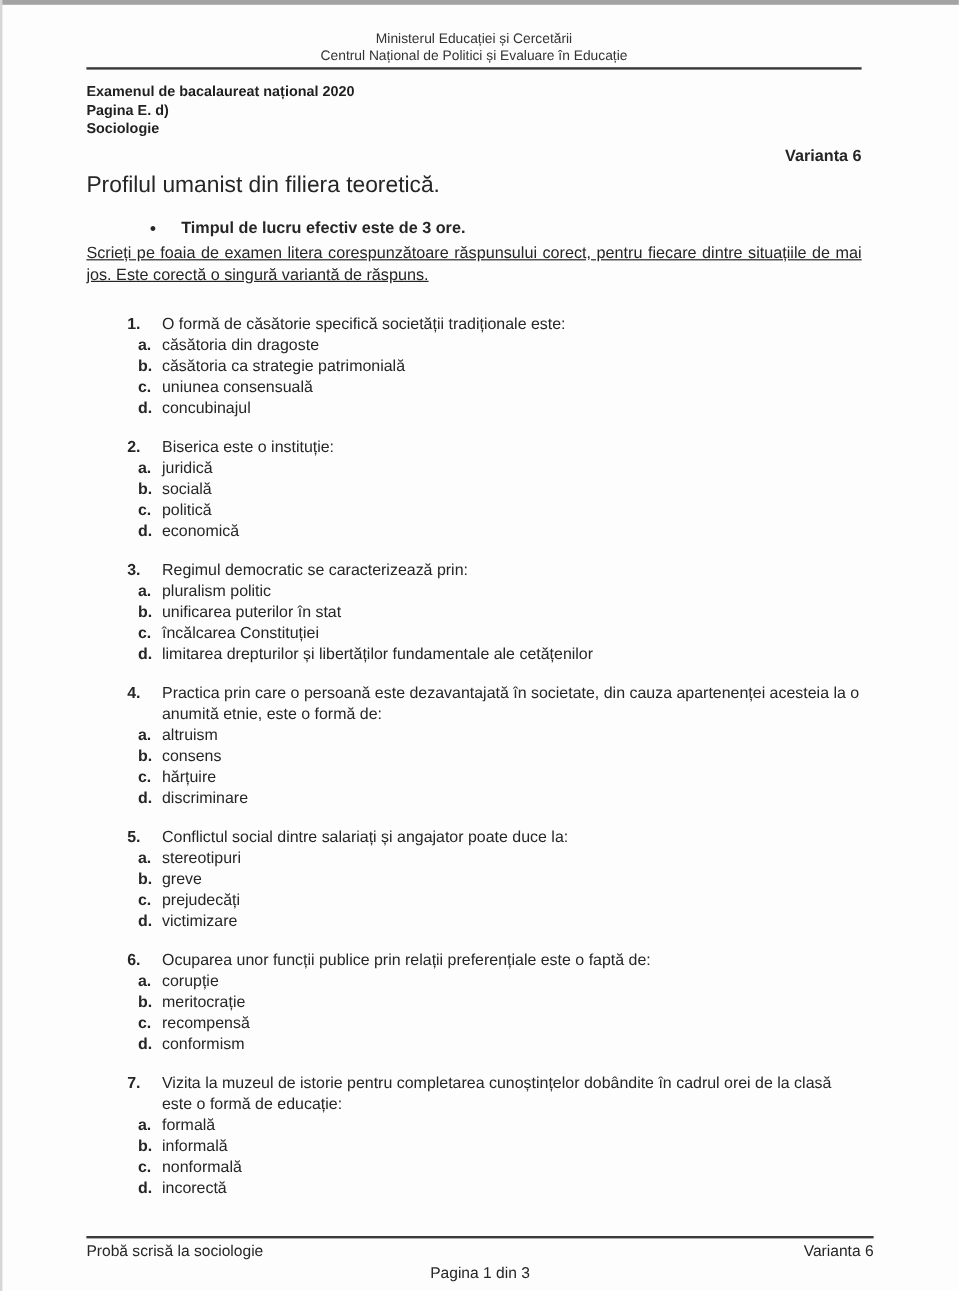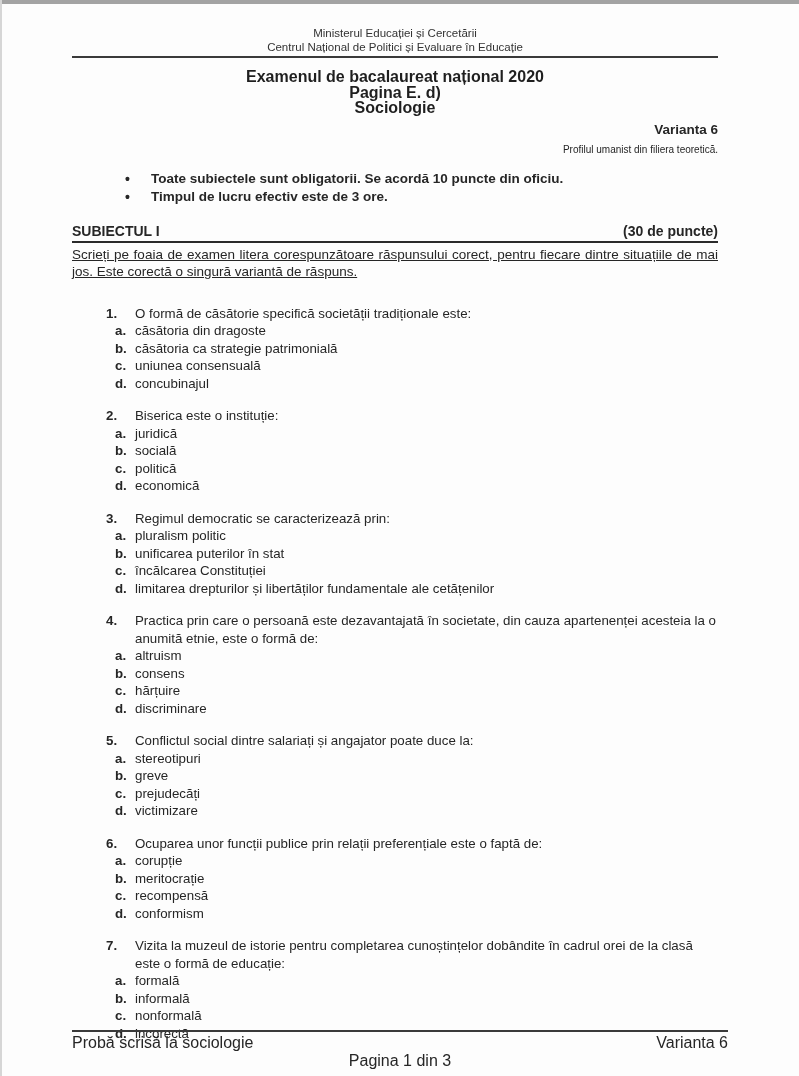--- a/index.html
+++ b/index.html
@@ -28,36 +28,34 @@
     padding-top: 26px;
     text-align: center;
     font-size: 11.5px;
     line-height: 14px;
     color: #333;
     border-bottom: 2px solid #3a3a3a;
     padding-bottom: 2px;
   }
   .title-block {
     margin-top: 11px;
-    text-align: center;
     font-weight: bold;
-    font-size: 16px;
+    font-size: 12px;
     line-height: 15.5px;
     color: #1f1f1f;
   }
   .variant-line {
     margin-top: 6px;
     text-align: right;
     font-weight: bold;
     font-size: 13.5px;
   }
   .profile-line {
     margin-top: 7px;
-    font-size: 10px;
-    text-align: right;
+    font-size: 19px;
   }
   
   .notices {
     list-style: none;
     margin: 15px 0 0 0;
     padding: 0 0 0 53px;
     font-weight: bold;
     font-size: 13.5px;
     line-height: 18.5px;
   }
@@ -100,21 +98,21 @@
   .q-options { margin-left: 9px; }
   .option { display: flex; }
   .opt-letter { width: 20px; flex: 0 0 20px; font-weight: bold; }
   .opt-text { flex: 1; }
   
   .footer {
     position: absolute;
     left: 72px; right: 71px;
     top: 1030px;
     border-top: 2px solid #3a3a3a;
-    font-size: 16px;
+    font-size: 13px;
     line-height: 16px;
   }
   .footer-row {
     display: flex;
     justify-content: space-between;
     padding-top: 3px;
   }
   .footer-center {
     text-align: center;
     padding-top: 2px;
@@ -137,28 +135,23 @@
     <div>Examenul de bacalaureat național 2020</div>
     <div>Pagina E. d)</div>
     <div>Sociologie</div>
   </div>
 
   <div class="variant-line">Varianta 6</div>
 
   <div class="profile-line">Profilul umanist din filiera teoretică.</div>
 
   <ul class="notices">
-    <li>Toate subiectele sunt obligatorii. Se acordă 10 puncte din oficiu.</li>
     <li>Timpul de lucru efectiv este de 3 ore.</li>
   </ul>
 
-  <div class="section-head">
-    <span>SUBIECTUL I</span>
-    <span>(30 de puncte)</span>
-  </div>
 
   <div class="section-instructions">Scrieți pe foaia de examen litera corespunzătoare răspunsului corect, pentru fiecare dintre situațiile de mai jos. Este corectă o singură variantă de răspuns.</div>
 
   <div class="questions" id="questions-container">
   <div class="question">
     <div class="q-head">
       <span class="q-num">1.</span>
       <span class="q-text">O formă de căsătorie specifică societății tradiționale este:</span>
     </div>
     <div class="q-options">

